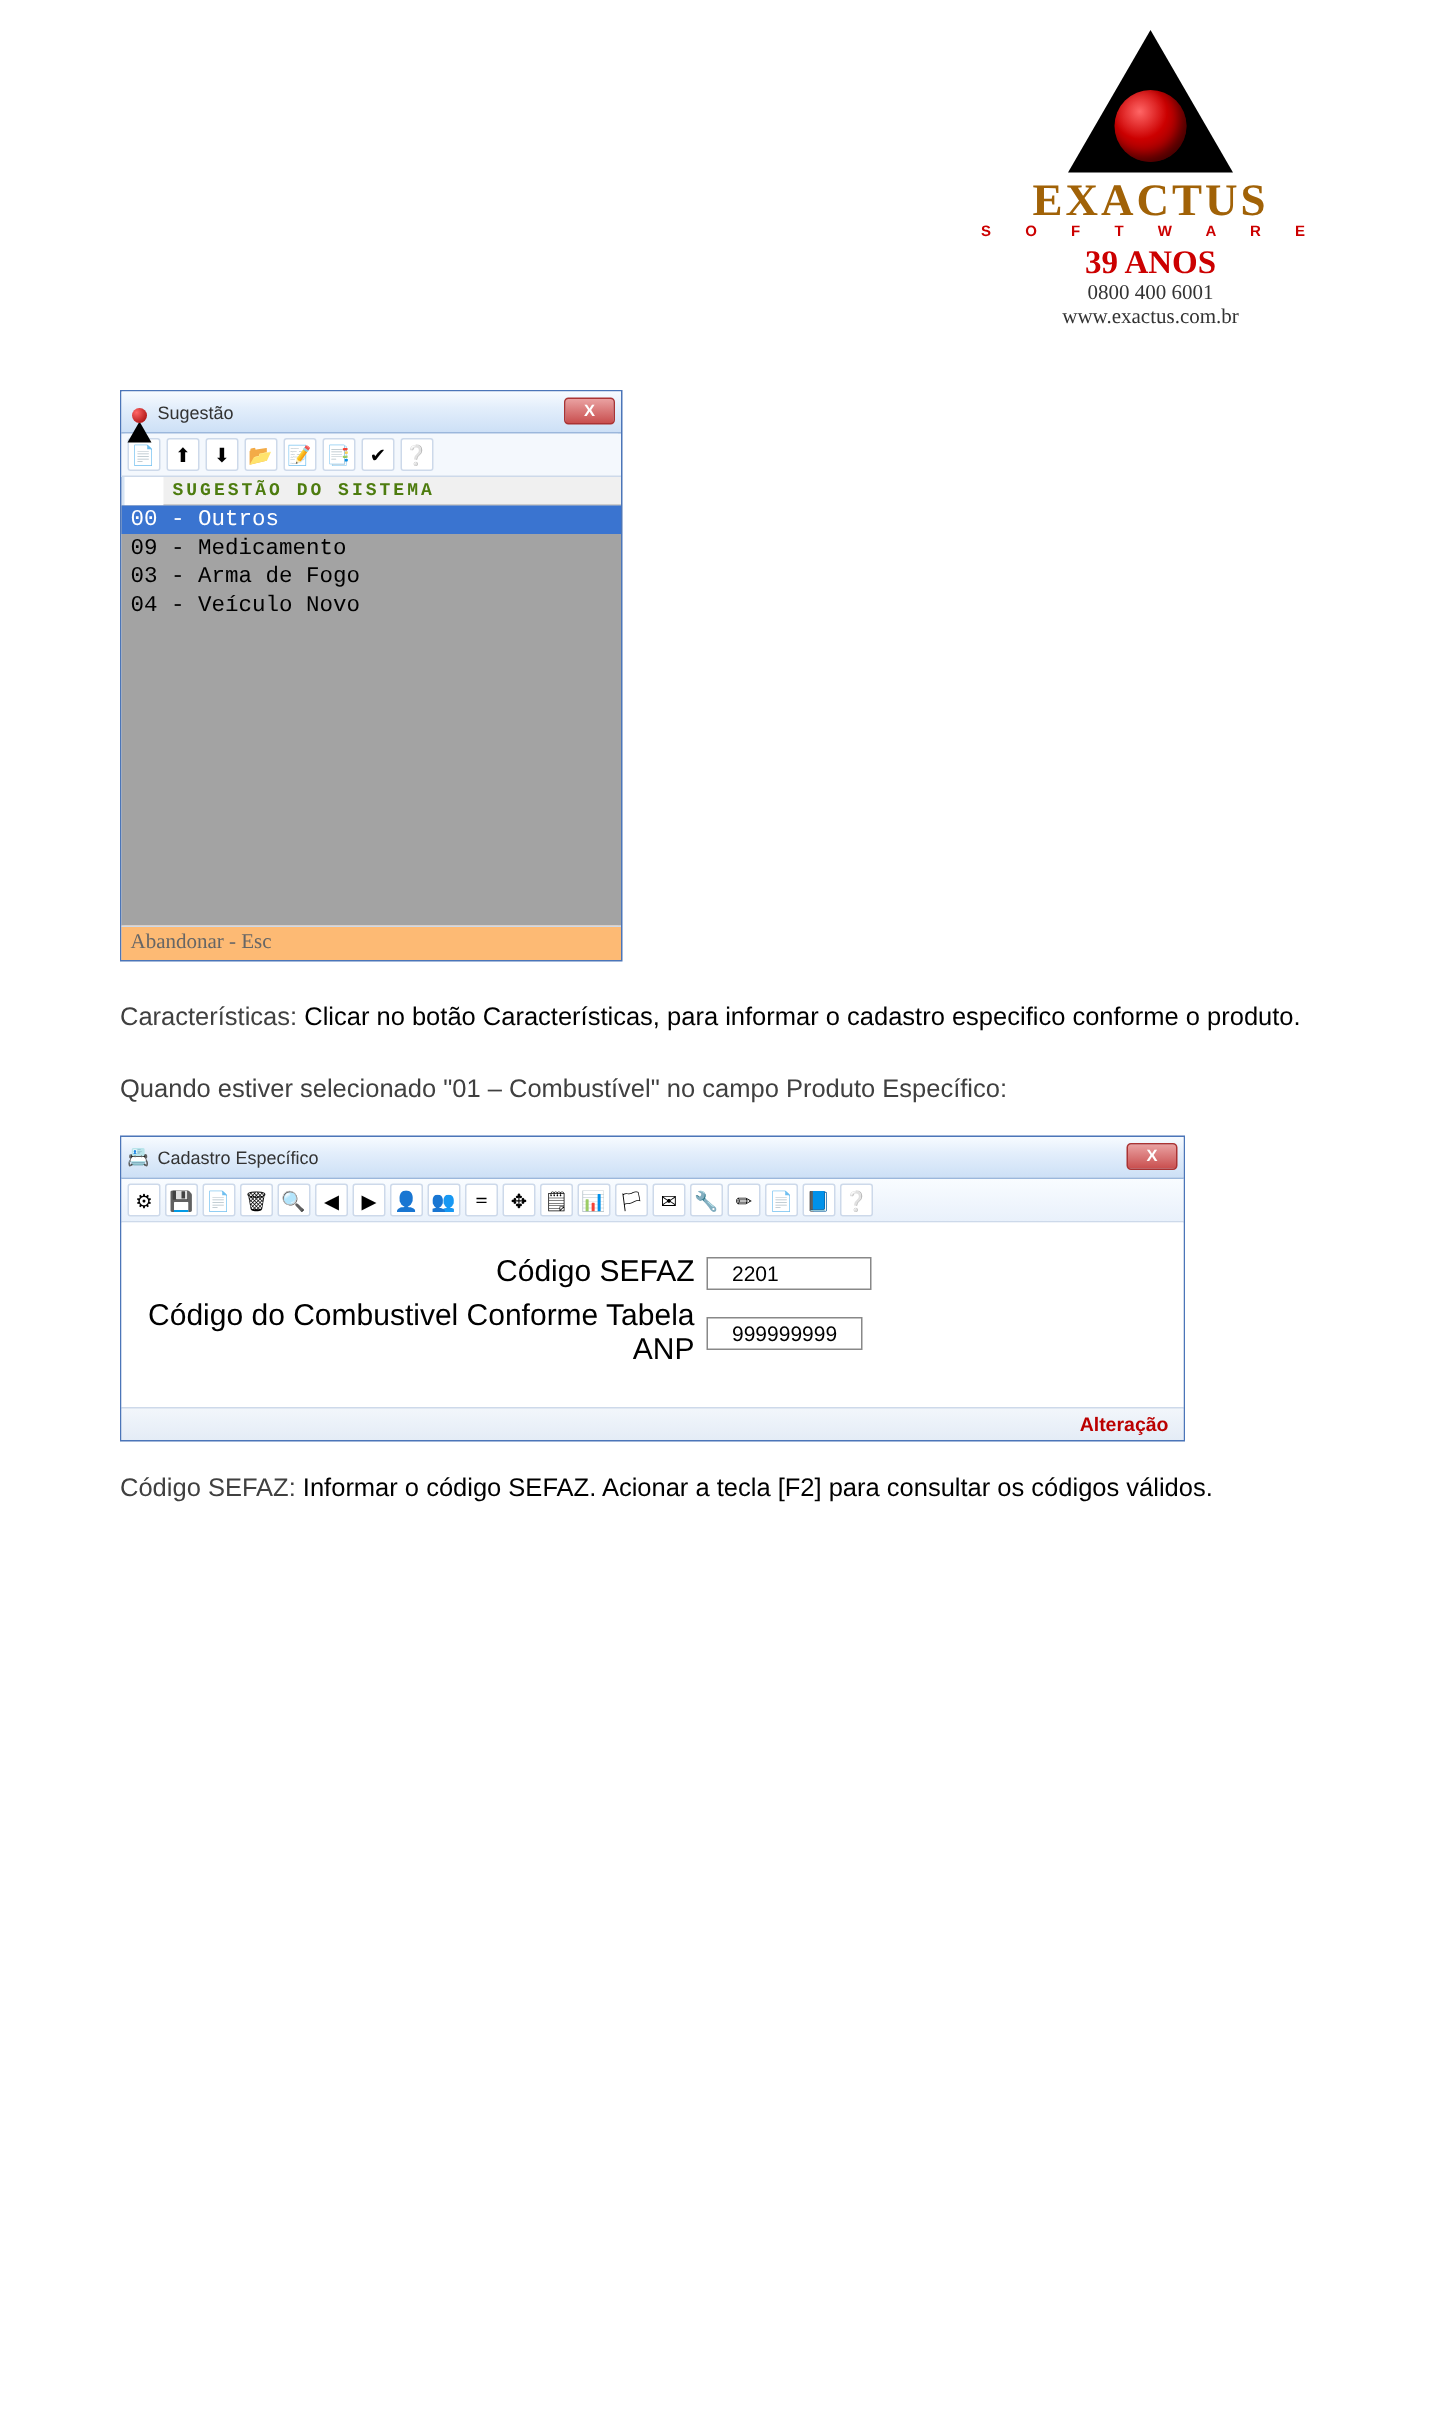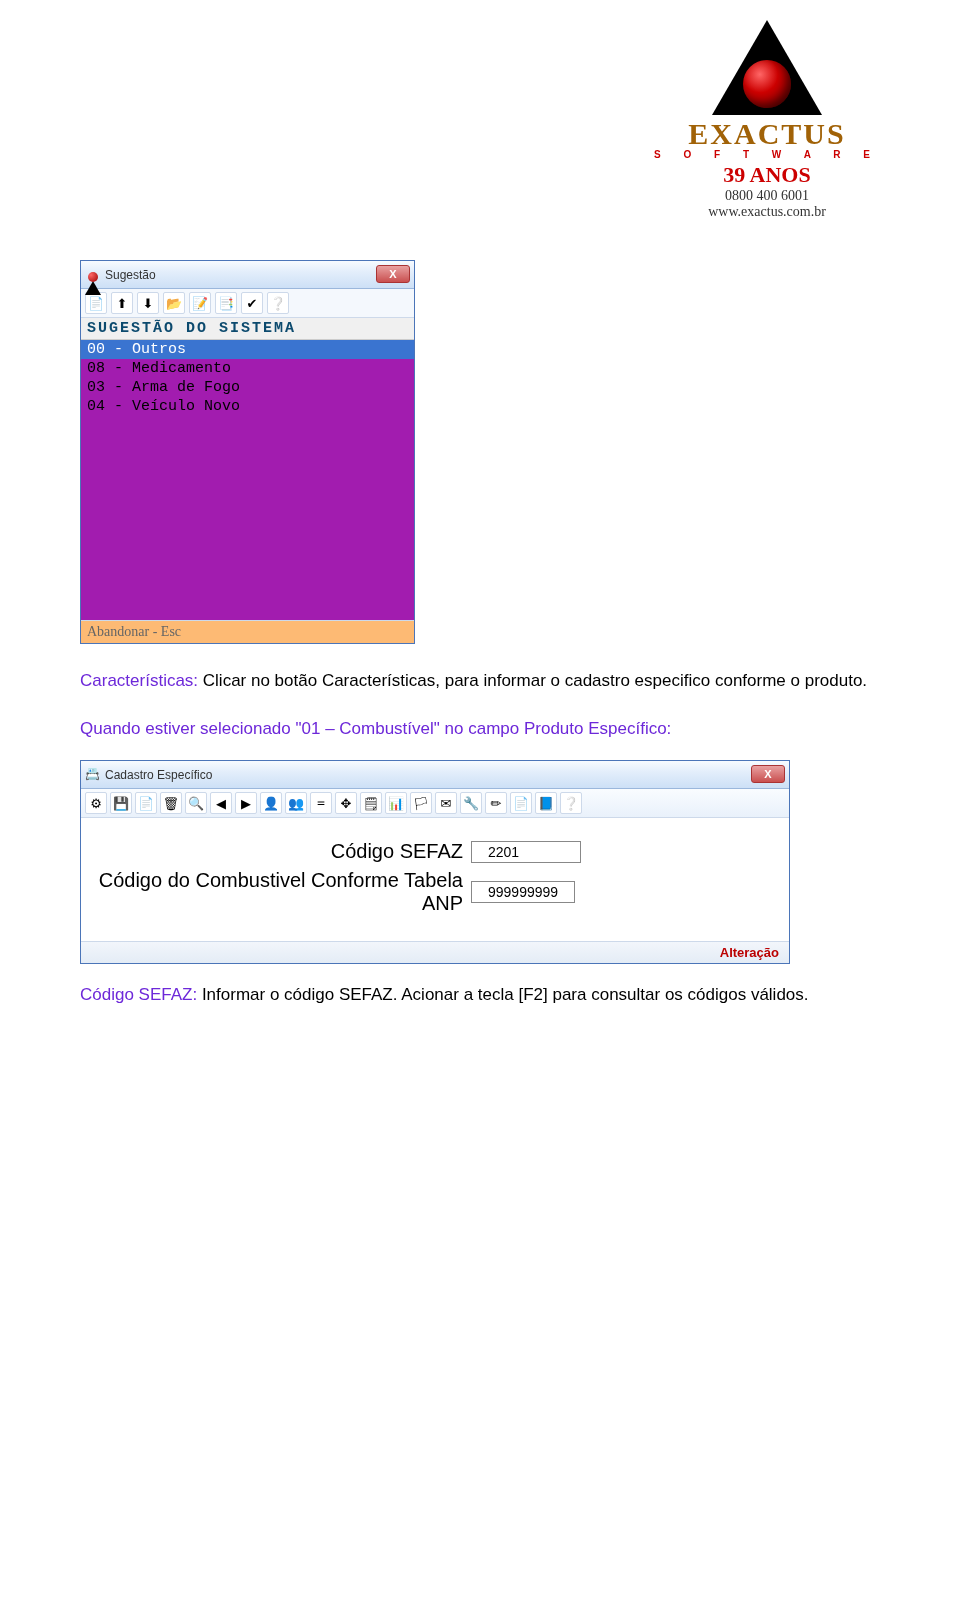--- a/index.html
+++ b/index.html
@@ -114,52 +114,53 @@
     display:flex; gap:4px;
   }
   .tb-btn {
     width:22px;height:22px;border:1px solid #cdd9ea;border-radius:2px;
     background:#fff;display:flex;align-items:center;justify-content:center;
     font-size:13px;
   }
   .win-header-line {
     background:#f0f0f0;
     font-family:"Courier New",monospace;
-    font-size:15px;
+    font-size:12px;
     font-weight:bold;
     letter-spacing:2px;
     padding:2px 6px;
-    color:#0c4a6e;
+    color:#4d7c0f;
     border-bottom:1px solid #ccc;
+    margin-left:28px;
   }
   .win-list {
     font-family:"Courier New",monospace;
     font-size:15px;
     padding:0;
     margin:0;
     list-style:none;
     min-height:280px;
-    background:#a21caf;
+    background:#a3a3a3;
   }
   .win-list li { padding:1px 6px; color:#000; }
   .win-list li.selected { background:#3a74d0; color:#fff; }
   .win-status {
     background:#fdba74;border-top:1px solid #cdd9ea;
     font-family:"Segoe Script","Comic Sans MS",cursive;
     font-size:14px;color:#666;padding:3px 6px;
   }
   
   .para {
     font-family: Verdana, sans-serif;
     font-size: 17px;
     line-height: 2.0;
     color:#000;
     margin: 14px 0;
   }
-  .para .label-blue { color:#6d28d9; }
+  .para .label-blue { color:#404040; }
   
   .win-dialog2 {
     border:1px solid #4b75b8;
     width:710px;
     font-family:Tahoma,sans-serif;font-size:12px;
     background:#f5f7fa;
     margin: 10px 0 14px 0;
   }
   .win-toolbar2 {
     background:linear-gradient(#f9fcff,#e9f1fb);
@@ -225,21 +226,21 @@
         <span class="tb-btn">⬇</span>
         <span class="tb-btn">📂</span>
         <span class="tb-btn">📝</span>
         <span class="tb-btn">📑</span>
         <span class="tb-btn">✔</span>
         <span class="tb-btn">❔</span>
       </div>
       <div class="win-header-line">SUGESTÃO DO SISTEMA</div>
       <ul class="win-list">
         <li class="selected">00 - Outros</li>
-        <li>08 - Medicamento</li>
+        <li>09 - Medicamento</li>
         <li>03 - Arma de Fogo</li>
         <li>04 - Veículo Novo</li>
       </ul>
       <div class="win-status">Abandonar - Esc</div>
     </div>
 
     <p class="para">
       <span class="label-blue">Características:</span><span> Clicar no botão Características, para informar o cadastro especifico conforme o produto.</span>
     </p>
 

